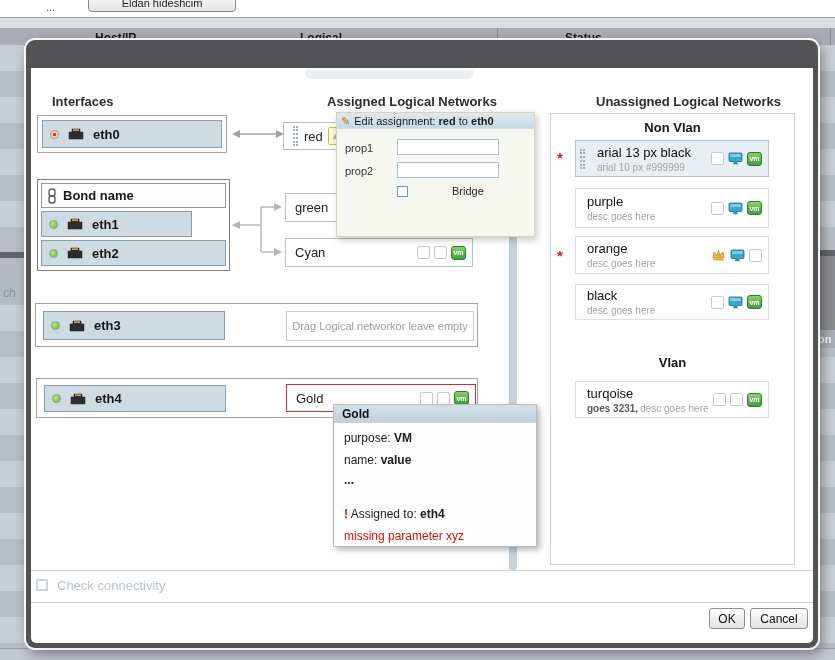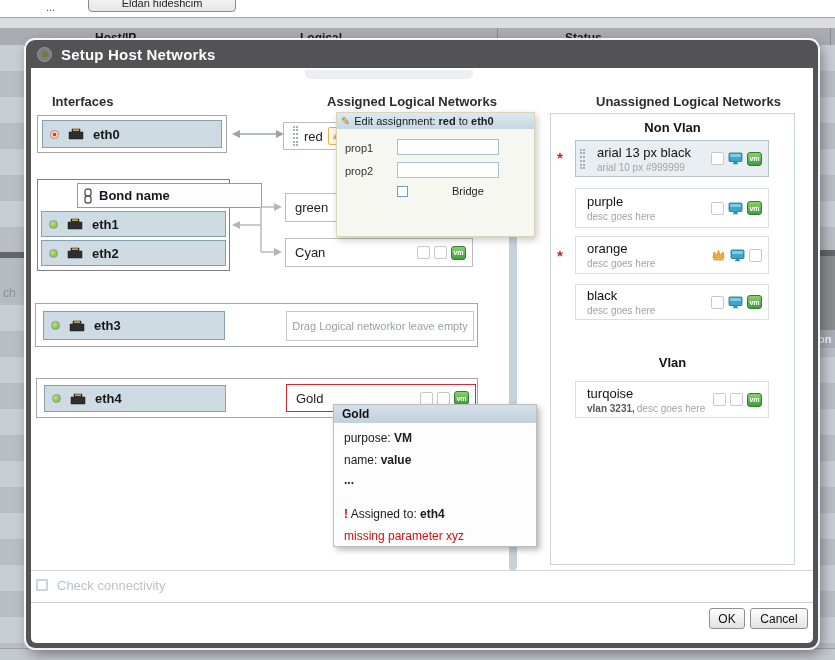--- a/index.html
+++ b/index.html
@@ -133,26 +133,20 @@
 <div class="abs bg-tabarea"></div>
 <div class="abs bg-inte">Inte</div>
 <div class="abs bg-ch">ch</div>
 <div class="abs bg-strip-r"></div>
 <div class="abs bg-darkband" style="left:820px;top:250px;width:15px;height:6px;"></div>
 <div class="abs bg-rsolid"></div>
 <div class="abs bg-ron">on</div>
 <div class="abs bg-bottom"></div>
 
 <div class="abs dialog">
-  <div class="abs titlebar">
-    <span class="title-ico">
-        <i></i>
-      </span>
-    <span class="title-txt">Setup Host Networks</span>
-  </div>
 
   <div class="abs dlg-content">
 
     <div class="abs scroll-ind"></div>
 
     <div class="abs colhdr" style="left:5px;top:26px;">Interfaces</div>
     <div class="abs colhdr" style="left:255px;top:26px;width:220px;text-align:center;">Assigned Logical Networks</div>
     <div class="abs colhdr" style="left:519px;top:26px;width:245px;text-align:center;">Unassigned Logical Networks</div>
 
     <div class="abs vbar"></div>
@@ -174,28 +168,28 @@
     </svg>
     <div class="abs net-box" style="left:252px;top:54px;width:190px;height:28px;">
       <span class="handle"></span>
       <span>red</span>
       <span class="pencil-btn">
           <span class="pencil">✎</span>
         </span>
     </div>
 
     <div class="abs outer-box bond-box" style="left:6px;top:111px;width:193px;height:92px;">
-      <div class="abs bondname-box" style="left:3px;top:3px;width:185px;height:25px;margin-left:36px;">
+      <div class="abs bondname-box" style="left:3px;top:3px;width:185px;height:25px;">
         <svg width="10" height="16" viewBox="0 0 10 16">
           <rect x="2" y="1" width="6" height="7" rx="2.5" fill="none" stroke="#5f5f5f" stroke-width="1.4"></rect>
           <rect x="2" y="8" width="6" height="7" rx="2.5" fill="none" stroke="#5f5f5f" stroke-width="1.4"></rect>
         </svg>
         <span>Bond name</span>
       </div>
-      <div class="abs nic-box" style="left:3px;top:31px;width:185px;height:26px;">
+      <div class="abs nic-box" style="left:3px;top:31px;width:151px;height:26px;">
         <span class="led led-green"></span>
         <svg width="20" height="14" viewBox="0 0 20 14">
             <path d="M3 5 h3 V2 h8 v3 h3 v7 H3 z" fill="#2e2e2e" stroke="#1a1a1a" stroke-width="0.5"></path>
             <rect x="7" y="2.3" width="6" height="1.7" fill="#caa53d"></rect>
           </svg>
         <span>eth1</span>
       </div>
       <div class="abs nic-box" style="left:3px;top:60px;width:185px;height:26px;">
         <span class="led led-green"></span>
         <svg width="20" height="14" viewBox="0 0 20 14">
@@ -332,21 +326,21 @@
           <span class="vm-badge">vm</span>
         </span>
       </div>
 
       <div class="abs section-ttl" style="top:241px;">Vlan</div>
 
       <div class="abs un-item" style="top:267px;height:37px;">
         <span class="un-text">
           <span class="un-title">turqoise</span>
           <span style="display:flex;gap:2px;">
-            <span class="un-vlan">vlan 3231,</span>
+            <span class="un-vlan">goes 3231,</span>
             <span class="un-desc"> desc goes here</span>
           </span>
         </span>
         <span class="icon-group">
           <span class="slot"></span>
           <span class="slot"></span>
           <span class="vm-badge">vm</span>
         </span>
       </div>
     </div>

